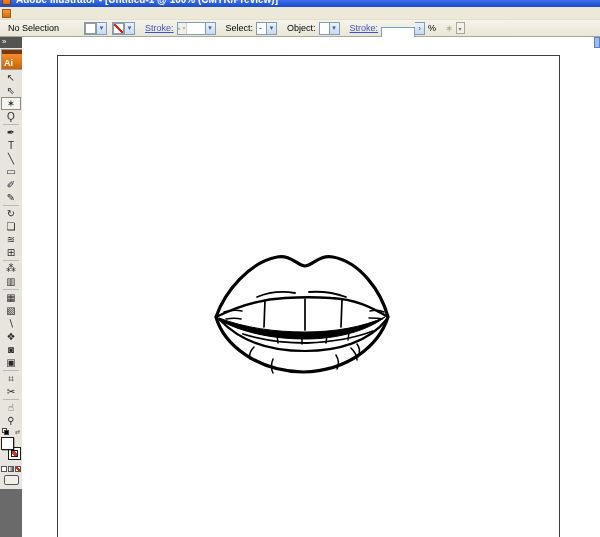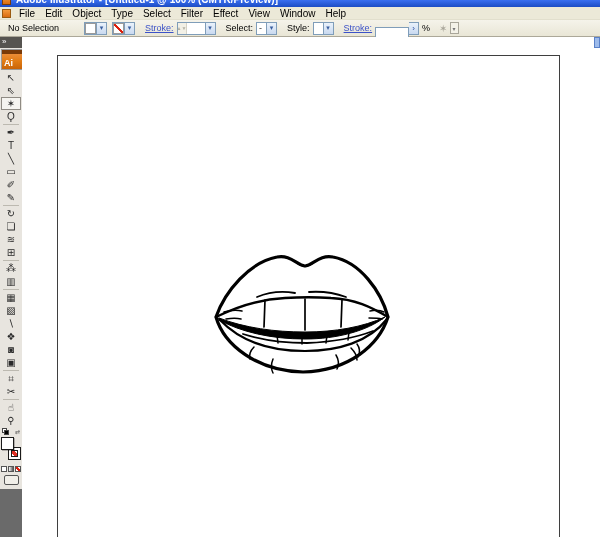--- a/index.html
+++ b/index.html
@@ -104,32 +104,20 @@
 </head>
 <body>
 
 <div class="titlebar">
   <div class="tb-icon"></div>
   <div class="tb-text">Adobe Illustrator - [Untitled-1 @ 100% (CMYK/Preview)]</div>
 </div>
 
 <div class="menubar">
   <div class="app-icon"></div>
-  <div class="menu-items">
-      <span class="menu-item">File</span>
-      <span class="menu-item">Edit</span>
-      <span class="menu-item">Object</span>
-      <span class="menu-item">Type</span>
-      <span class="menu-item">Select</span>
-      <span class="menu-item">Filter</span>
-      <span class="menu-item">Effect</span>
-      <span class="menu-item">View</span>
-      <span class="menu-item">Window</span>
-      <span class="menu-item">Help</span>
-    </div>
 </div>
 
 <div class="controlbar">
   <span class="cb-label">No Selection</span>
   <span class="gap-lg"></span>
 
   <span class="combo">
     <span class="swatch swatch-fill"></span>
     <span class="btn">▾</span>
   </span>
@@ -148,21 +136,21 @@
   </span>
   <span class="gap-md"></span>
 
   <span class="cb-label">Select:</span>
   <span class="combo">
     <span class="val">-</span>
     <span class="btn">▾</span>
   </span>
   <span class="gap-md"></span>
 
-  <span class="cb-label">Style:</span>
+  <span class="cb-label">Object:</span>
   <span class="combo">
     <span class="val"></span>
     <span class="btn">▾</span>
   </span>
   <span class="gap-md"></span>
 
   <span class="cb-link">Stroke:</span>
   <span class="opacity-field">100</span>
   <span class="opacity-spin">›</span>
   <span class="cb-label" style="margin-left:3px">%</span>

